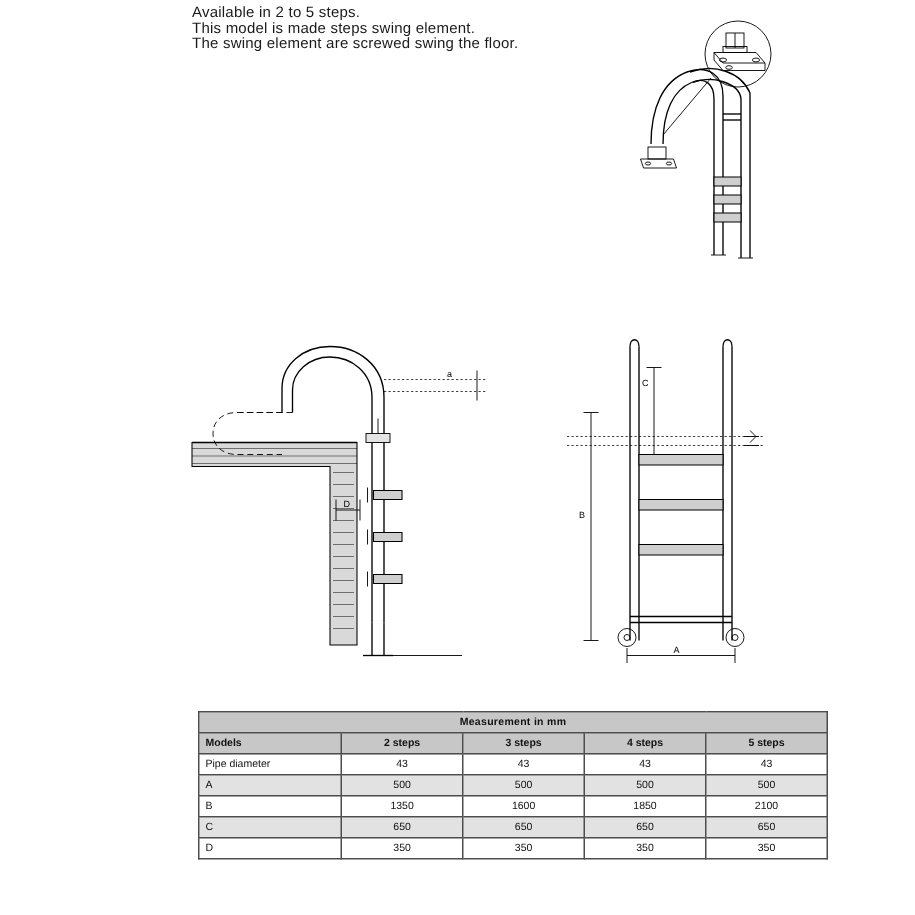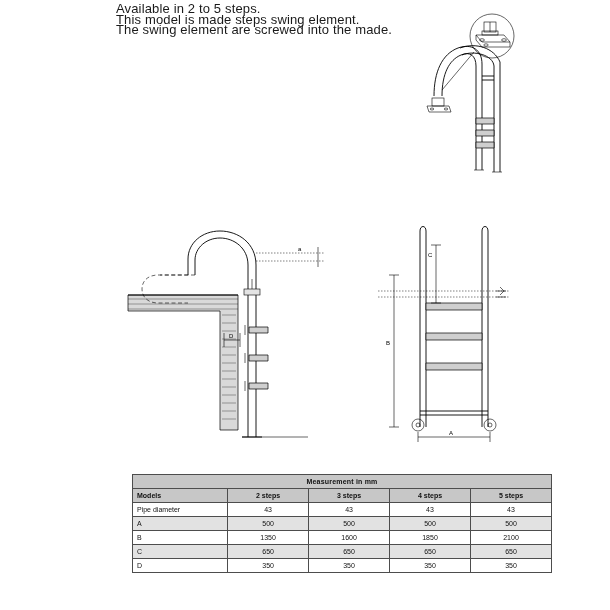--- a/index.html
+++ b/index.html
@@ -18,24 +18,24 @@
   .page {
     position: absolute;
     left: 0; top: 0;
     width: 610px;
     height: 610px;
     background: #ffffff;
   }
   
   .intro {
     position: absolute;
-    left: 116px;
+    left: 128px;
     top: 4px;
     width: 330px;
-    font-size: 13px;
+    font-size: 10px;
     line-height: 10.5px;
     color: #1a1a1a;
     letter-spacing: 0.15px;
   }
   .intro div { white-space: nowrap; }
 
   
   .drawing {
     position: absolute;
   }
@@ -91,21 +91,21 @@
   tr.plain td { background: #ffffff; }
 </style>
 </head>
 <body>
 
 <div class="page">
 
   <div class="intro">
     <div>Available in 2 to 5 steps.</div>
     <div>This model is made steps swing element.</div>
-    <div>The swing element are screwed into the made.</div>
+    <div>The swing element are screwed swing the floor.</div>
   </div>
 
   <div class="drawing" id="fig-top">
     <svg width="200" height="180" viewBox="0 0 200 180">
 
       <circle cx="96" cy="22" r="22" class="ln-thin"></circle>
 
       <g>
         <rect x="88" y="8" width="12" height="10" class="ln-thin" fill="#e8e8e8"></rect>
         <rect x="86" y="17" width="16" height="4" class="ln-thin" fill="#d0d0d0"></rect>

